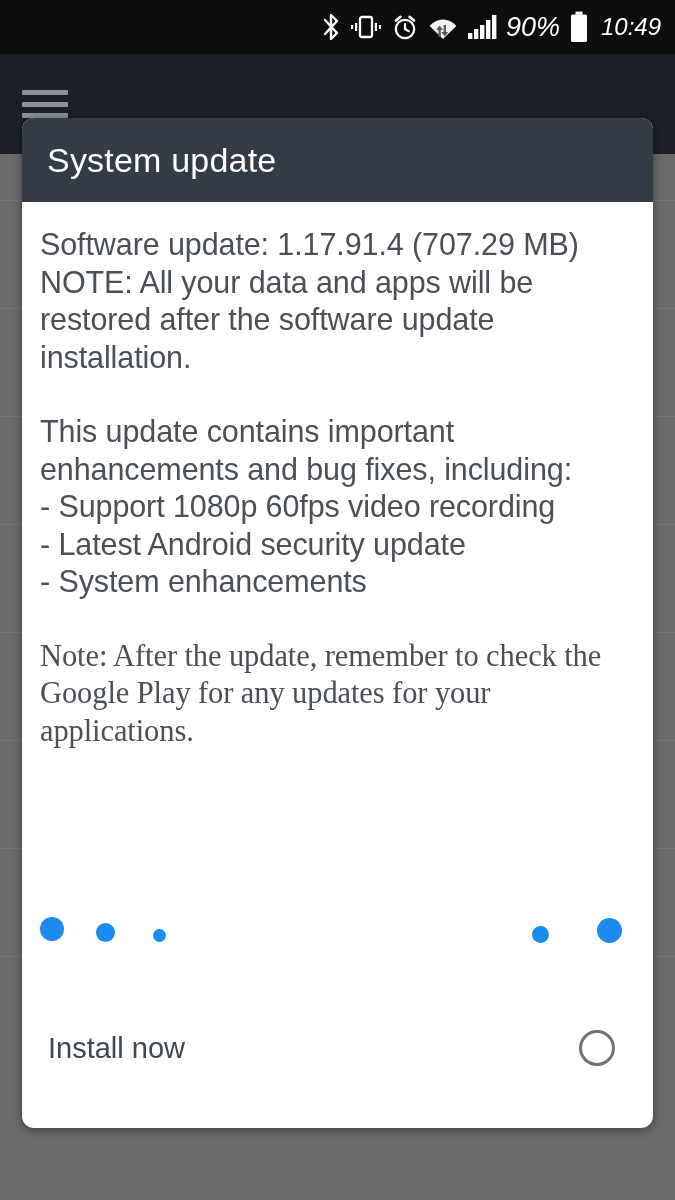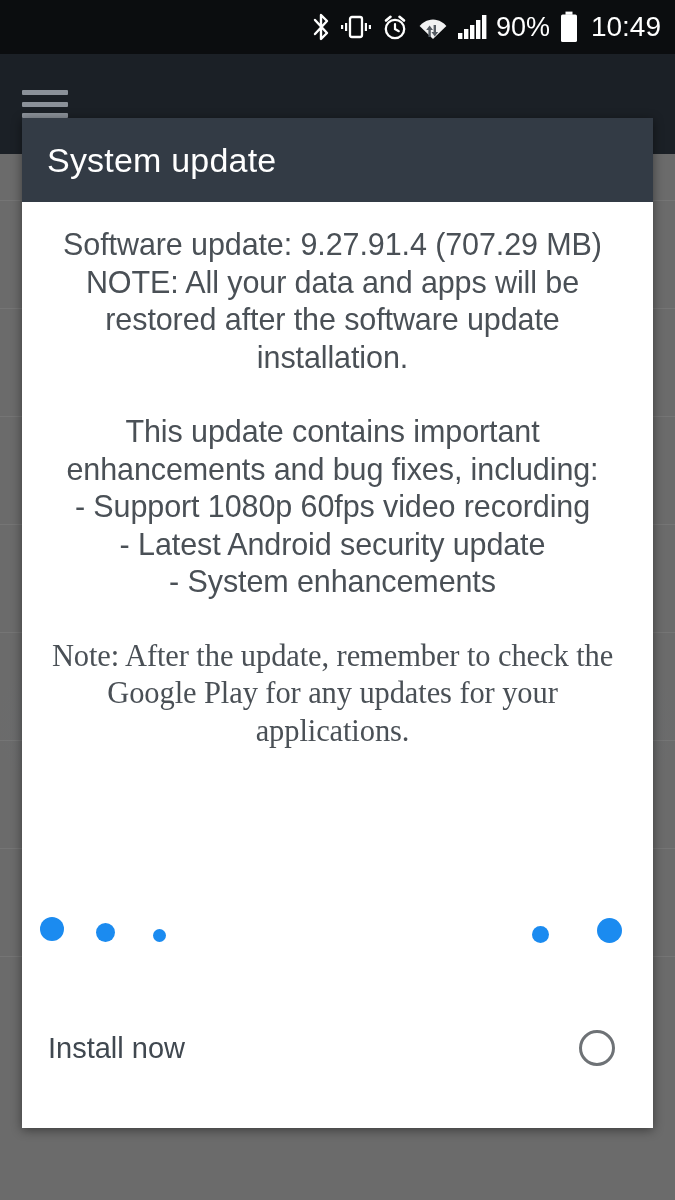--- a/index.html
+++ b/index.html
@@ -36,23 +36,24 @@
     height: 32px;
     margin-left: 9px;
     color: #ffffff;
   }
   .sb-text {
     color: #ffffff;
     font-size: 27px;
     letter-spacing: 0px;
     margin-left: 9px;
     line-height: 1;
+    font-style: italic;
   }
   #sb-clock {
-    font-size: 28px;
+    font-size: 24px;
     margin-left: 12px;
     font-weight: 400;
   }
 
   
   #app-toolbar {
     position: absolute;
     left: 0; top: 54px;
     width: 675px; height: 100px;
     background: #1b2026;
@@ -107,24 +108,23 @@
   }
 
   
   #dialog {
     position: absolute;
     left: 22px;
     top: 118px;
     width: 631px;
     height: 1010px;
     background: #ffffff;
-    border-radius: 0;
+    border-radius: 12px;
     box-shadow: 0 2px 10px rgba(0,0,0,0.45);
     overflow: hidden;
-    text-align: center;
   }
   #dialog-header {
     height: 84px;
     background: #333b45;
     display: flex;
     align-items: center;
     box-sizing: border-box;
     padding-left: 25px;
   }
   #dialog-title {
@@ -267,21 +267,21 @@
     <div class="ghost-row" style="top:802px"></div>
   </div>
 
   <div id="dialog">
 
     <div id="dialog-header">
       <span id="dialog-title">System update</span>
     </div>
 
     <div id="dialog-body">
-      <p class="para">Software update: 9.27.91.4 (707.29 MB)
+      <p class="para">Software update: 1.17.91.4 (707.29 MB)
 NOTE: All your data and apps will be restored after the software update installation.</p>
       <p class="para">This update contains important enhancements and bug fixes, including:
 - Support 1080p 60fps video recording
 - Latest Android security update
 - System enhancements</p>
       <p class="para tight">Note: After the update, remember to check the Google Play for any updates for your applications.</p>
 
       <div id="dot-layer">
           <span class="blue-dot" style="left: 18px; top: 715px; width: 24px; height: 24px; background: rgb(27, 139, 240);"></span>
           <span class="blue-dot" style="left: 73.5px; top: 720.5px; width: 19px; height: 19px; background: rgb(27, 139, 240);"></span>

